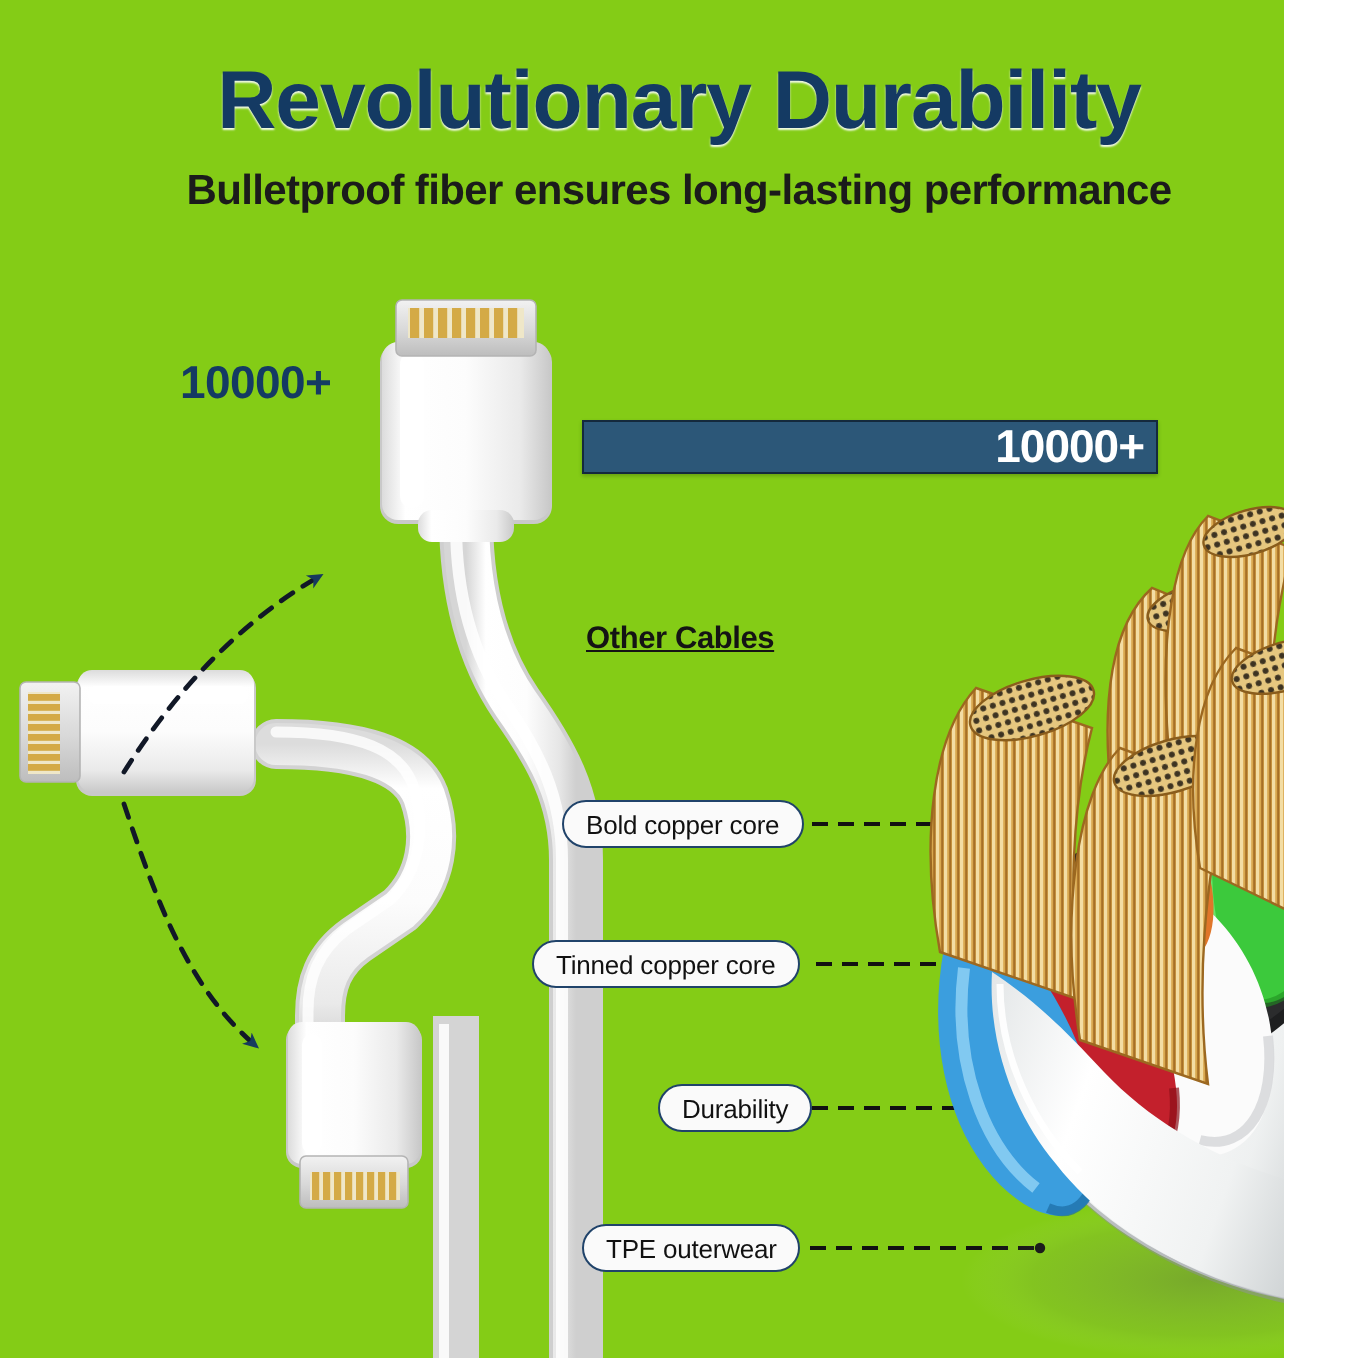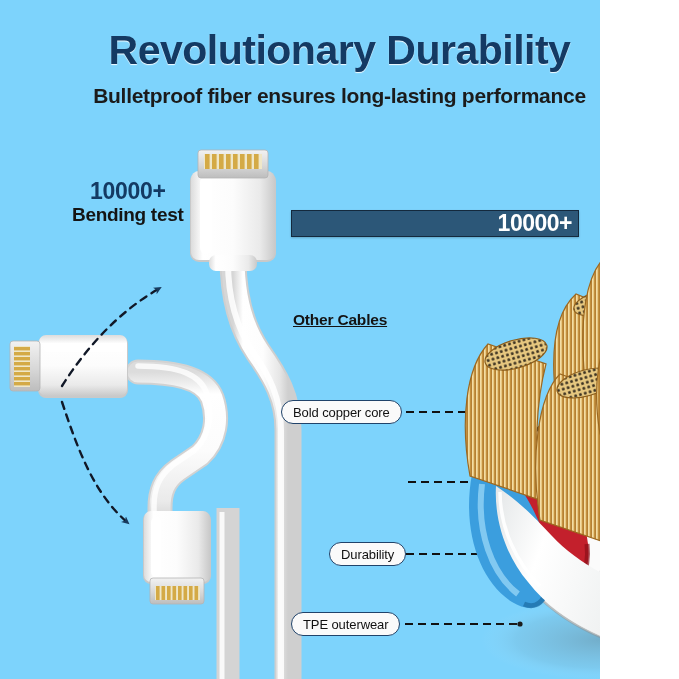--- a/index.html
+++ b/index.html
@@ -2,26 +2,25 @@
 <html><head>
 <meta charset="utf-8">
 <style>
   html, body {
     margin: 0;
     padding: 0;
     background: #ffffff;
   }
   #infographic {
     position: relative;
-    width: 584px;
+    width: 642px;
     height: 679px;
-    background: #7dd3fc;
+    background: #84cc16;
     overflow: hidden;
     font-family: "Liberation Sans", sans-serif;
-    padding-left: 16px;
     -webkit-font-smoothing: antialiased;
   }
 
   
   .headline {
     position: absolute;
     left: 0;
     top: 27px;
     width: 679px;
     text-align: center;
@@ -423,26 +422,26 @@
                C494,520 506,556 528,582
                C556,618 604,644 660,652
                L700,658 L700,600
                C640,596 586,572 552,536
                C528,510 514,498 496,486 Z" fill="url(#gJacket2)"></path>
       <path d="M500,492 C500,528 516,562 540,586" fill="none" stroke="#ffffff" stroke-width="3.5" opacity="0.9"></path>
     </g>
   </svg>
 
   <div class="bt-num">10000+</div>
-  <div class="bt-text">Bending test</div>
 
 
   <div class="bar-ours">
     <span class="bar-val">10000+</span>
   </div>
 
   <div class="bar-caption cap-other">Other Cables</div>
 
   <div class="pill pill-1">Bold copper core</div>
+  <div class="pill pill-2">Tinned copper core</div>
   <div class="pill pill-3">Durability</div>
   <div class="pill pill-4">TPE outerwear</div>
 
 </div>
 
 </body></html>

